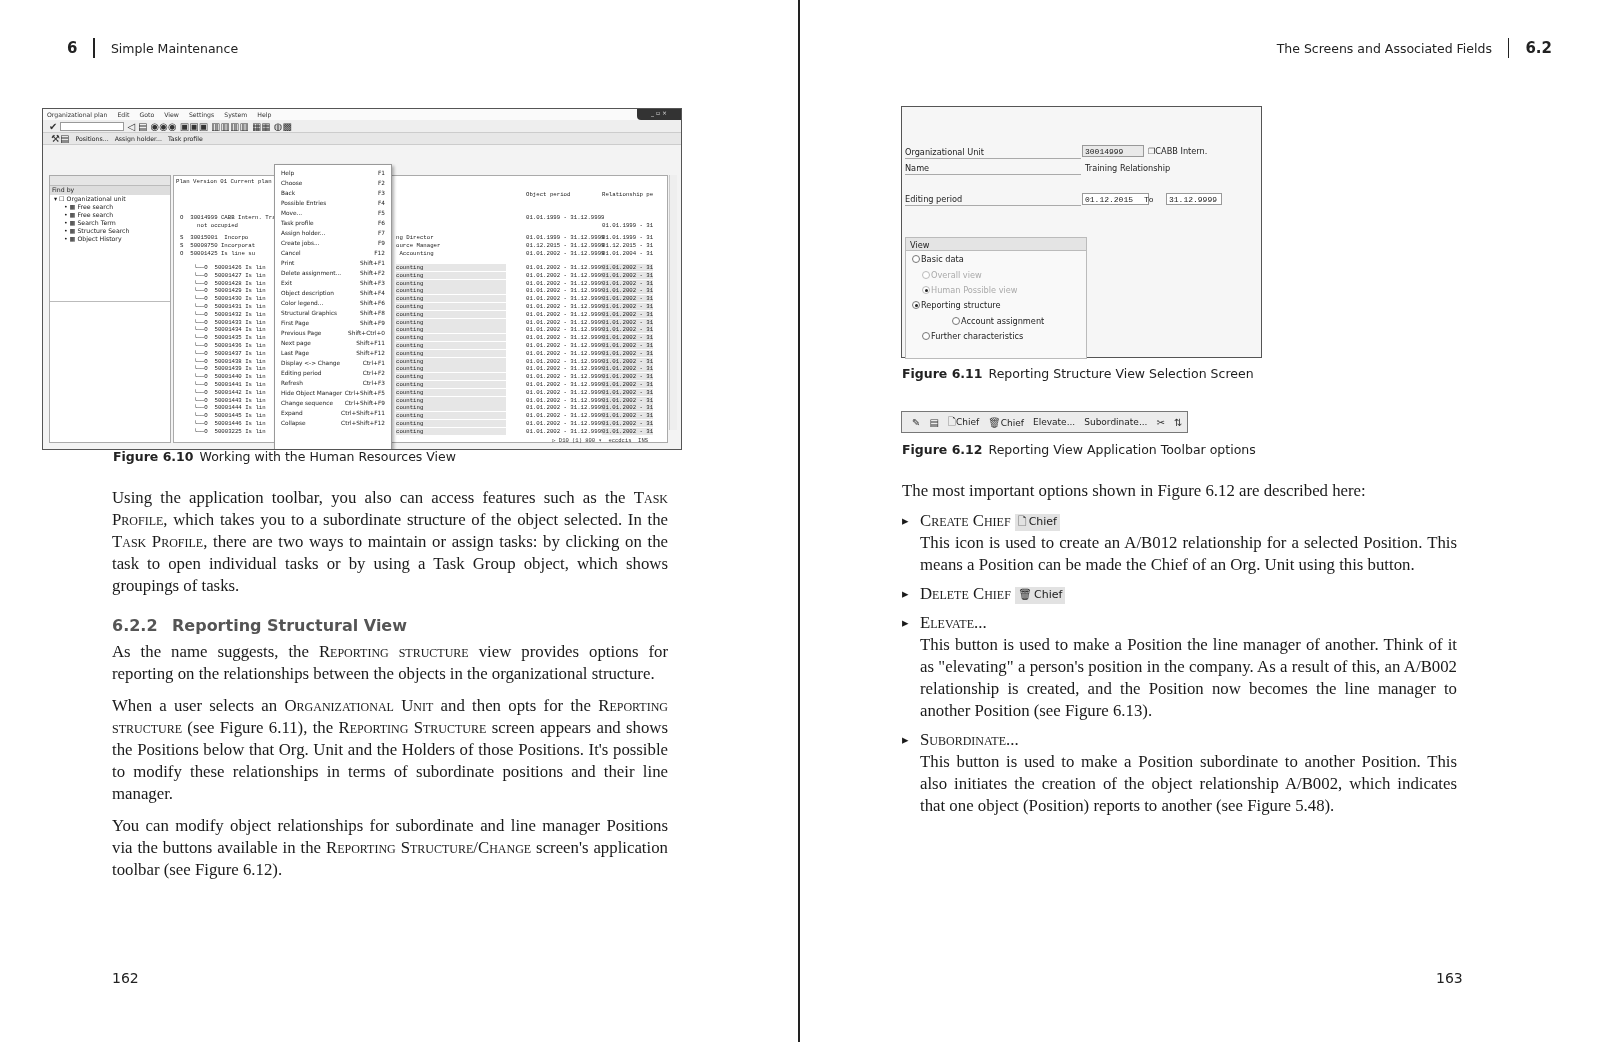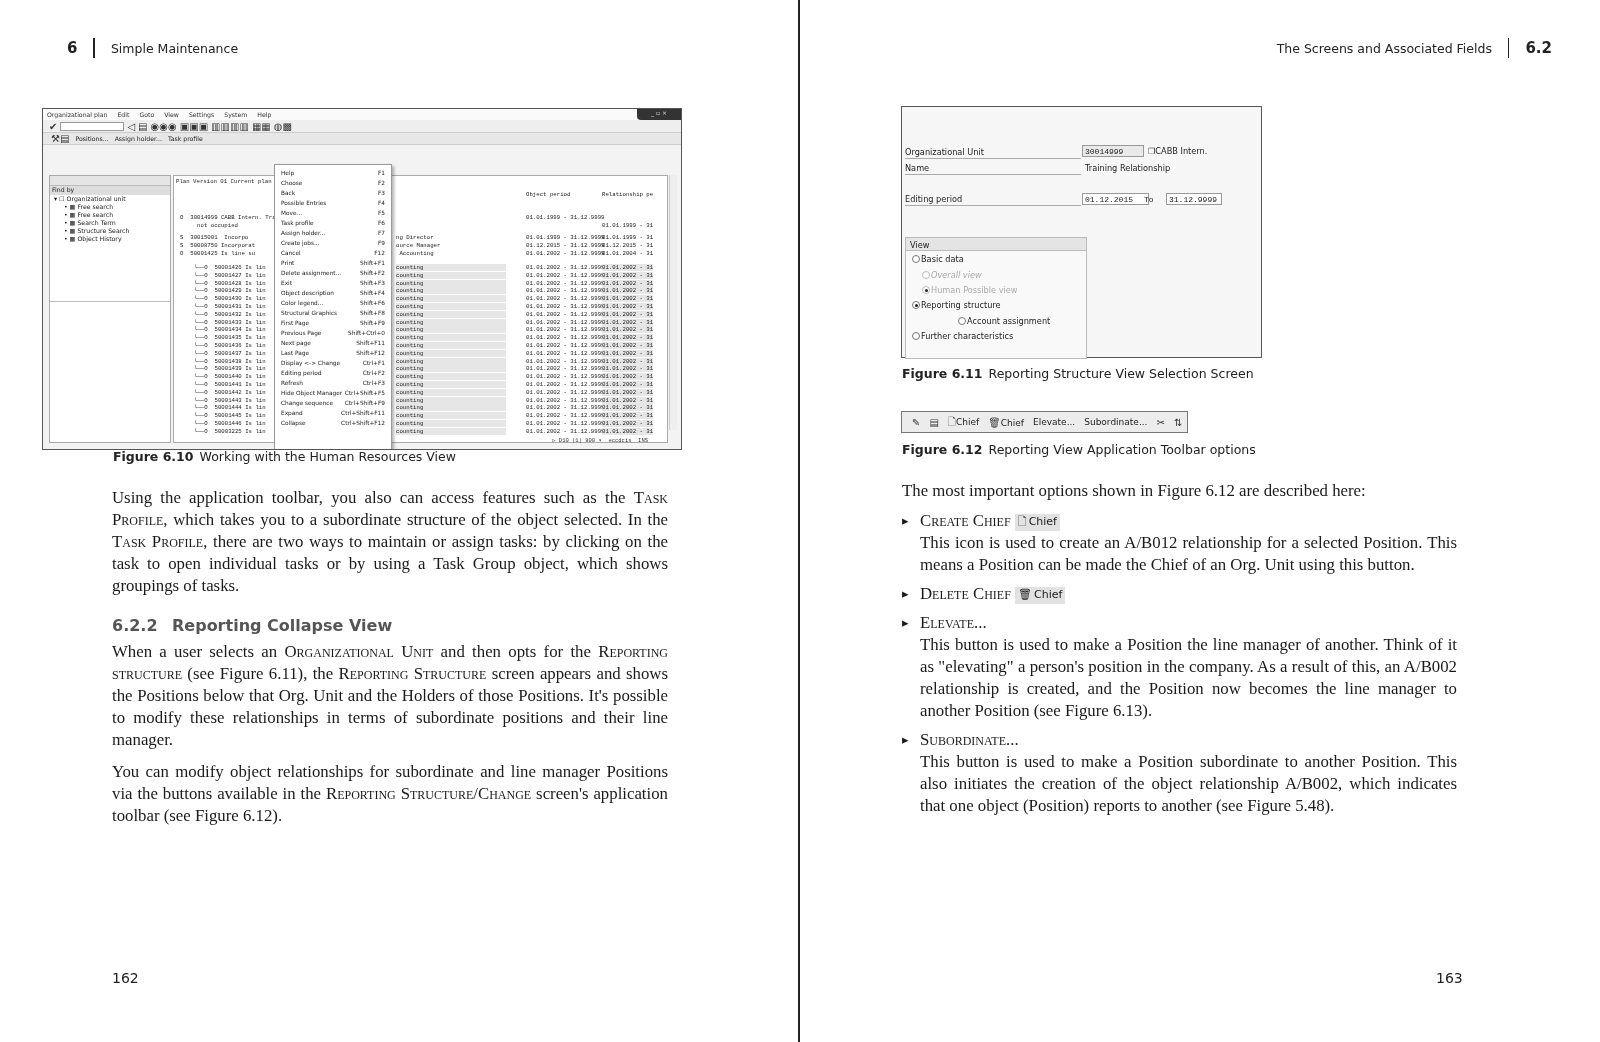--- a/index.html
+++ b/index.html
@@ -332,21 +332,22 @@
     </div>
   <div class="status mono">▷ D10 (1) 800 ▾  eccdcis  INS</div>
 </div>
 
 <div class="caption" style="left:113px;top:449px">
   <b>Figure 6.10</b><span>Working with the Human Resources View</span>
 </div>
 
 <div class="body" style="left:112px;top:487px;width:556px">
   <p><span>Using the application toolbar, you also can access features such as the </span><span class="sc">Task Profile</span><span>, which takes you to a subordinate structure of the object selected. In the </span><span class="sc">Task Profile</span><span>, there are two ways to maintain or assign tasks: by clicking on the task to open individual tasks or by using a Task Group object, which shows groupings of tasks.</span></p>
-  <h3><span class="n">6.2.2</span><span>Reporting Collapse View</span></h3>
+  <h3><span class="n">6.2.2</span><span>Reporting Structural View</span></h3>
+  <p><span>As the name suggests, the </span><span class="sc">Reporting structure</span><span> view provides options for reporting on the relationships between the objects in the organizational structure.</span></p>
   <p><span>When a user selects an </span><span class="sc">Organizational Unit</span><span> and then opts for the </span><span class="sc">Reporting structure</span><span> (see Figure 6.11), the </span><span class="sc">Reporting Structure</span><span> screen appears and shows the Positions below that Org. Unit and the Holders of those Positions. It's possible to modify these relationships in terms of subordinate positions and their line manager.</span></p>
   <p><span>You can modify object relationships for subordinate and line manager Positions via the buttons available in the </span><span class="sc">Reporting Structure/Change</span><span> screen's application toolbar (see Figure 6.12).</span></p>
 </div>
 
 <div class="pnum" style="left:112px">162</div>
 
 <div class="sel">
   <div class="row" style="top:40px">Organizational Unit</div>
   <div class="inp" style="left:180px;top:38px;width:62px;background:#e9e9e9">30014999</div>
   <div style="position:absolute;left:246px;top:39px"><span>❐</span><span>CABB Intern.</span></div>
@@ -355,37 +356,37 @@
   <div class="row" style="top:87px">Editing period</div>
   <div class="inp" style="left:180px;top:86px;width:67px">01.12.2015</div>
   <div class="mono" style="position:absolute;left:242px;top:88px;font-size:8px">To</div>
   <div class="inp" style="left:264px;top:86px;width:56px">31.12.9999</div>
   <div class="grp" id="view-grp">
     <div class="gh">View</div>
   <div class="radio" style="top: 16px; left: 6px;">
         <span class="r"></span>
         <span>Basic data</span>
       </div>
-      <div class="radio dis" style="top: 32px; left: 16px; font-style: italic;">
+      <div class="radio dis" style="top: 32px; left: 16px;">
         <span class="r"></span>
         <span>Overall view</span>
       </div>
       <div class="radio dis" style="top: 47px; left: 16px;">
         <span class="r on"></span>
         <span>Human Possible view</span>
       </div>
       <div class="radio" style="top: 62px; left: 6px;">
         <span class="r on"></span>
         <span>Reporting structure</span>
       </div>
-      <div class="radio" style="top: 78px; left: 12px; padding-left: 40px;">
+      <div class="radio" style="top: 78px; left: 6px; padding-left: 40px;">
         <span class="r"></span>
         <span>Account assignment</span>
       </div>
-      <div class="radio" style="top: 93px; left: 6px; justify-content: space-between;">
+      <div class="radio" style="top: 93px; left: 16px; justify-content: space-between;">
         <span class="r"></span>
         <span>Further characteristics</span>
       </div>
     </div>
 </div>
 <div class="caption" style="left:902px;top:366px">
   <b>Figure 6.11</b><span>Reporting Structure View Selection Screen</span>
 </div>
 
 <div class="rtb">

